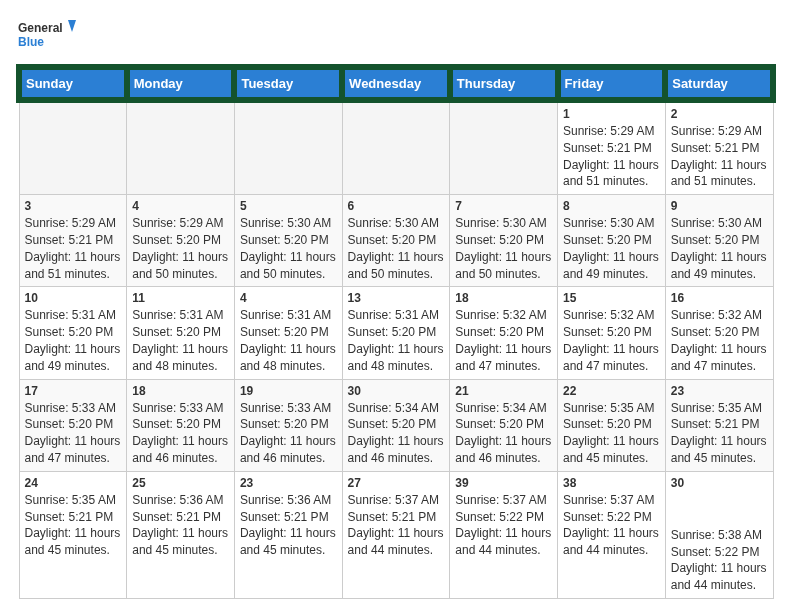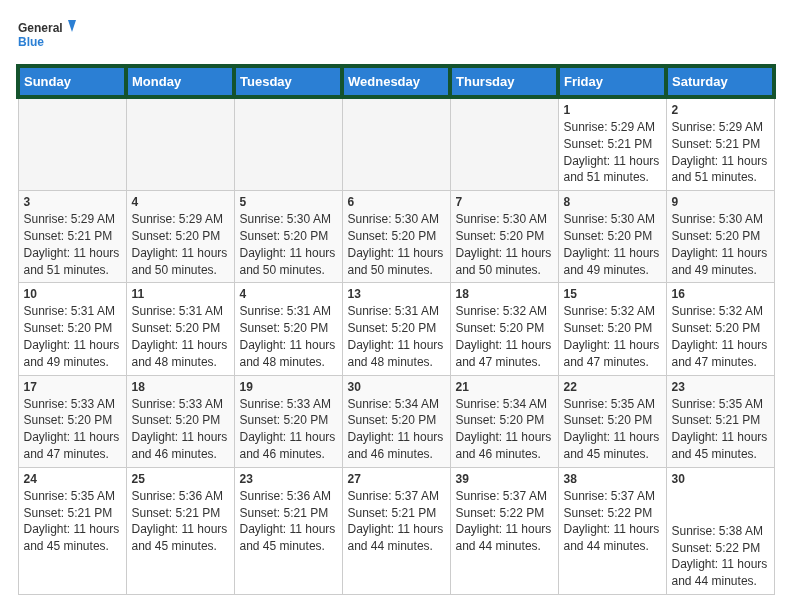--- a/index.html
+++ b/index.html
@@ -38,21 +38,21 @@
       border-collapse: collapse;
       table-layout: fixed;
     }
     th {
       background-color: #2b7fd4;
       color: #fff;
       font-size: 13px;
       font-weight: bold;
       padding: 6px 4px;
       text-align: left;
-      border: 4px solid #14532d;
+      border: 6px solid #14532d;
     }
     td {
       border: 1px solid #ccc;
       vertical-align: top;
       padding: 4px 5px;
       font-size: 10.5px;
       color: #333;
       height: 80px;
       background: #fff;
     }

